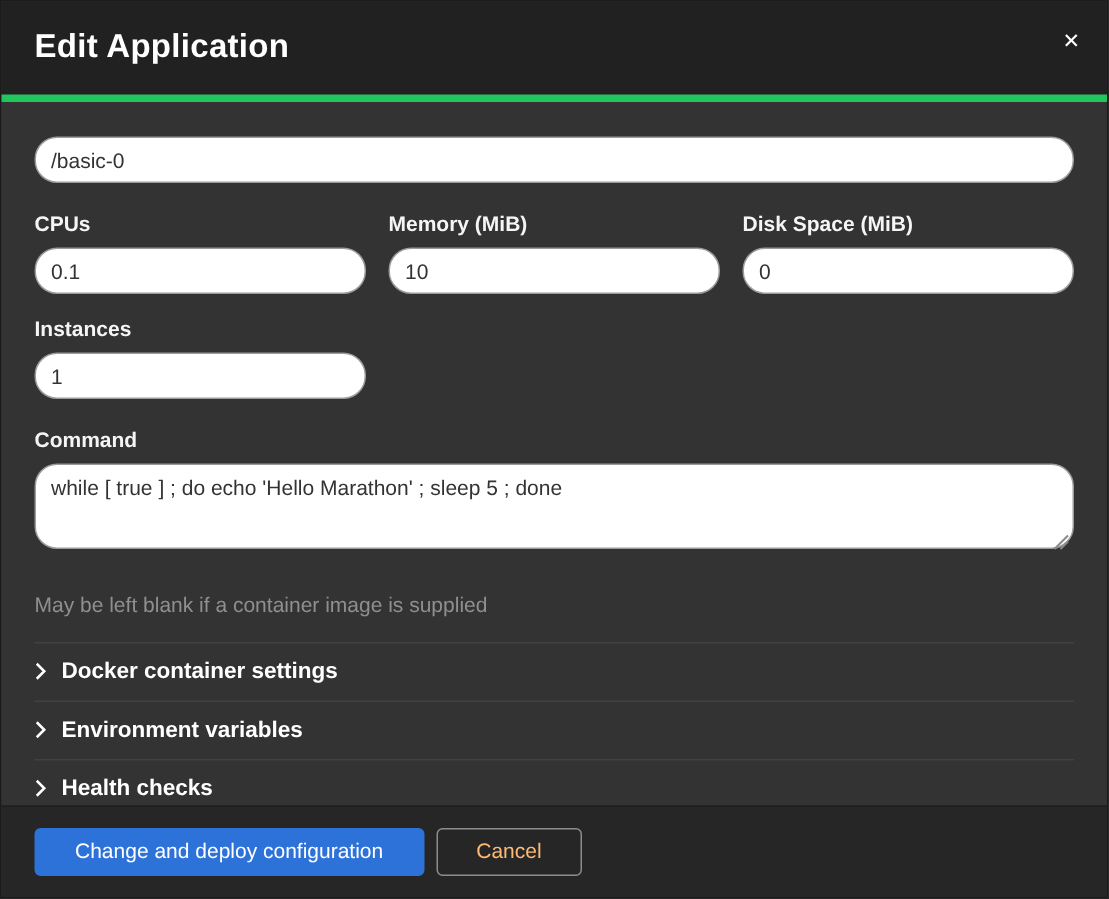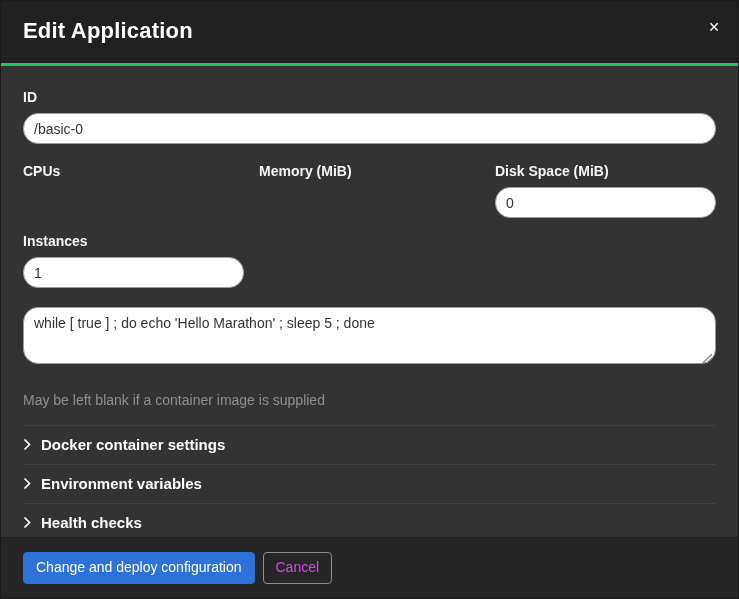--- a/index.html
+++ b/index.html
@@ -14,21 +14,21 @@
     width: 739px; height: 599px;
     display: flex; flex-direction: column;
     border: 1px solid #1b1b1b;
     background: #333333;
   }
   
   .modal-header {
     background: #212121;
     padding: 17px 22px 19px 22px;
     position: relative;
-    border-bottom: 3px solid #22c55e;
+    border-bottom: 5px solid #22c55e;
     flex: 0 0 auto;
   }
   .modal-title {
     font-size: 22px;
     font-weight: 600;
     color: #ffffff;
     letter-spacing: .2px;
   }
   .close-btn {
     position: absolute; top: 15px; right: 14px;
@@ -110,73 +110,75 @@
     border-top: 1px solid #1d1d1d;
     padding: 14px 22px;
     display: flex;
     align-items: center;
     gap: 8px;
   }
   .btn {
     font-size: 14px;
     font-family: inherit;
     border-radius: 4px;
-    padding: 7px 12px;
+    padding: 7px 26px;
     height: 32px;
     cursor: pointer;
     line-height: 1.1;
   }
   .btn-primary {
     background: #2d72d9;
     border: 1px solid #2d72d9;
     color: #ffffff;
   }
   .btn-default {
     background: transparent;
     border: 1px solid #8d8d8d;
-    color: #d946ef;
+    color: #fdba74;
   }
 </style>
 </head>
 <body>
 
 <div class="modal">
 
   <div class="modal-header">
     <div class="modal-title">Edit Application</div>
     <button class="close-btn">
       <span>✕</span>
     </button>
   </div>
 
   <div class="modal-body">
 
     <div class="field-group">
-      <label class="field-label">ID</label>
       <input class="text" type="text" value="/basic-0" style="">
     </div>
 
     <div class="row4">
       <div class="field-group">
         <label class="field-label">CPUs</label>
+        <input class="text" type="text" value="0.1" style="">
       </div>
       <div class="field-group">
         <label class="field-label">Memory (MiB)</label>
+        <input class="text" type="text" value="10" style="">
       </div>
       <div class="field-group">
         <label class="field-label">Disk Space (MiB)</label>
         <input class="text" type="text" value="0" style="">
       </div>
       <div class="field-group">
         <label class="field-label">Instances</label>
         <input class="text" type="text" value="1" style="">
       </div>
     </div>
 
     <div class="cmd-group">
+      <label class="field-label">Command</label>
       <div class="textarea-wrap">
         <textarea class="text" style="">while [ true ] ; do echo 'Hello Marathon' ; sleep 5 ; done</textarea>
         <svg class="resize-grip" width="11" height="11" viewBox="0 0 11 11">
           <path d="M10 1 L1 10 M10 5 L5 10" stroke="#8a8a8a" stroke-width="1.4" fill="none"></path>
         </svg>
       </div>
       <div class="help-text">May be left blank if a container image is supplied</div>
     </div>
 
     <div class="sections">

